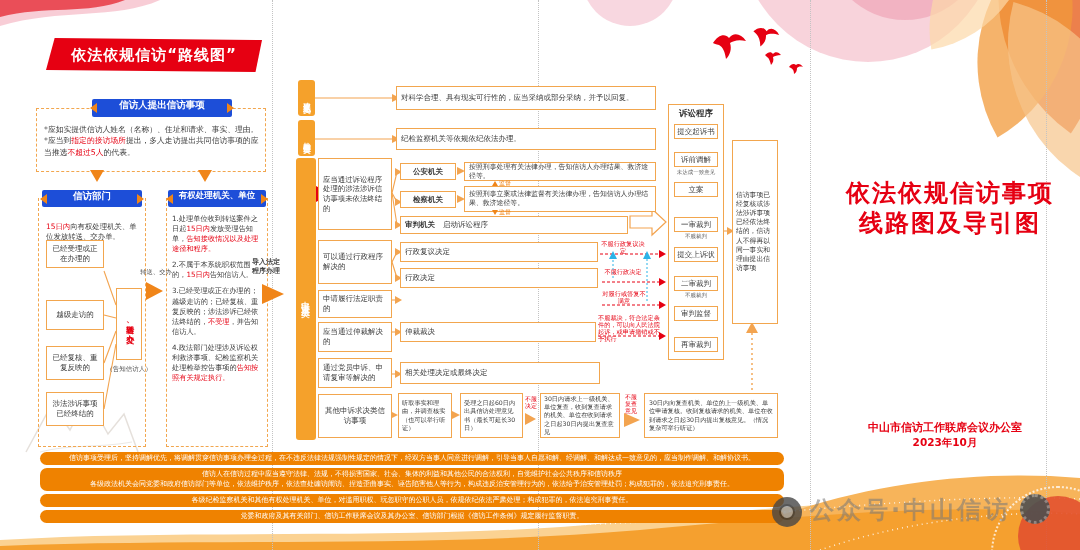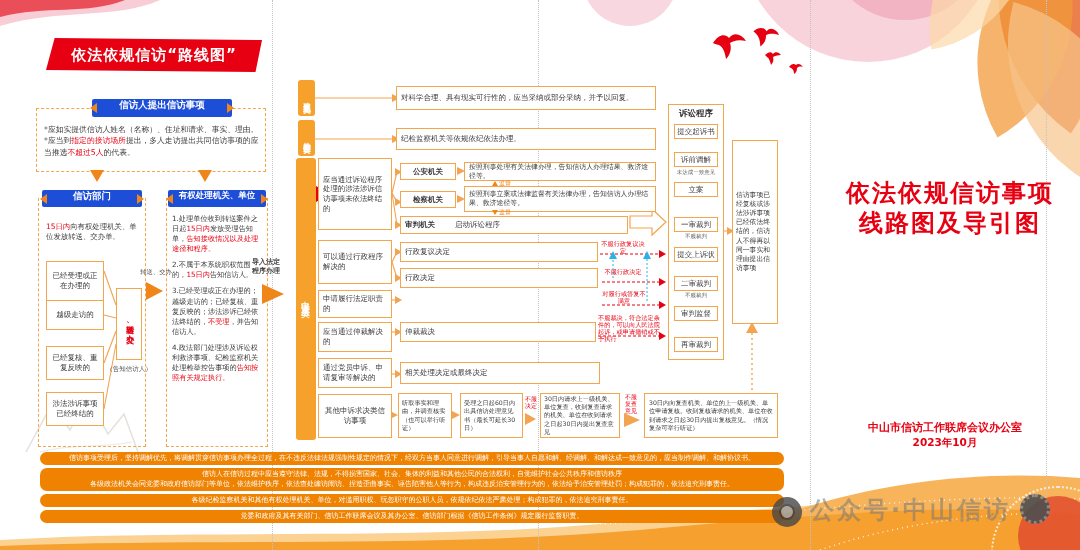--- a/index.html
+++ b/index.html
@@ -174,21 +174,21 @@
     <span>信访部门</span>
   </div>
   <div class="rib" style="left:168px;top:190px;width:98px;height:17px;font-size:8.5px;">
     <span>有权处理机关、单位</span>
   </div>
 
   <div class="abs" style="left:46px;top:222px;width:94px;font-size:7.4px;line-height:1.4;z-index:3;">
     <span class="red">15日内</span><span>向有权处理机关、单位发放转送、交办单。</span>
   </div>
 
-  <div class="box ctr" style="left:46px;top:261px;width:58px;height:40px;z-index:3;">
+  <div class="box ctr" style="left:46px;top:240px;width:58px;height:28px;z-index:3;">
       <span>已经受理或正在办理的</span>
     </div>
   <div class="box ctr" style="left:46px;top:300px;width:58px;height:30px;z-index:3;">
       <span>越级走访的</span>
     </div>
   <div class="box ctr" style="left:46px;top:346px;width:58px;height:34px;z-index:3;">
       <span>已经复核、重复反映的</span>
     </div>
   <div class="box ctr" style="left:46px;top:392px;width:58px;height:34px;z-index:3;">
       <span>涉法涉诉事项已经终结的</span>
@@ -236,21 +236,21 @@
   <div class="box ctr" style="left:400px;top:191px;width:56px;height:17px;z-index:3;font-weight:bold;">
       <span>检察机关</span>
     </div>
   <div class="box" style="left:464px;top:162px;width:192px;height:19px;z-index:3;font-size:6.9px;">
       <span>按照刑事处理有关法律办理，告知信访人办理结果、救济途径等。</span>
     </div>
   <div class="box" style="left:464px;top:186px;width:192px;height:26px;z-index:3;font-size:6.9px;">
       <span>按照刑事立案或法律监督有关法律办理，告知信访人办理结果、救济途径等。</span>
     </div>
   <div class="box" style="left:400px;top:216px;width:228px;height:18px;z-index:3;">
-    <span style="font-weight:bold;margin-right:20px;">审判机关</span>
+    <span style="font-weight:bold;margin-right:8px;">审判机关</span>
     <span>启动诉讼程序</span>
   </div>
   <div class="sup" style="left:492px;top:179px;">
     <span class="tri-up"></span>
       <span>监督</span>
   </div>
   <div class="sup" style="left:492px;top:208px;">
     <span class="tri-down"></span>
       <span>监督</span>
   </div>

